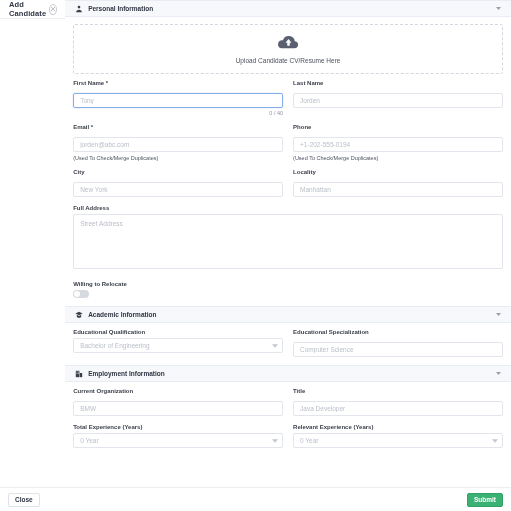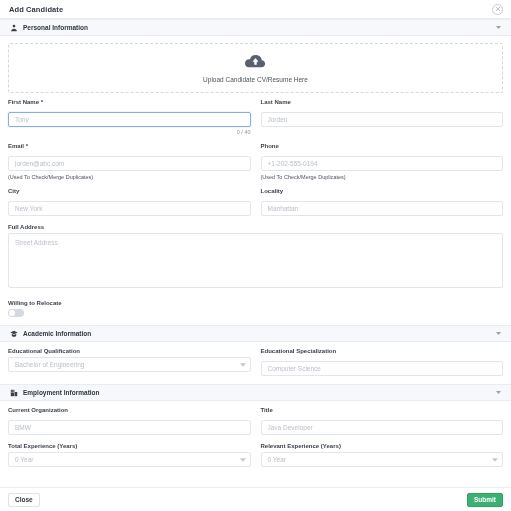--- a/index.html
+++ b/index.html
@@ -3,21 +3,21 @@
 <meta charset="utf-8">
 <style>
   * { box-sizing: border-box; margin: 0; padding: 0; }
   html, body {
     width: 511px; height: 511px;
     overflow: hidden;
     background: #ffffff;
     font-family: "Liberation Sans", sans-serif;
     color: #3a3f4a;
   }
-  .modal { width: 511px; height: 511px; position: relative; background:#fff; display:flex; flex-direction:column; }
+  .modal { width: 511px; height: 511px; position: relative; background:#fff; display:flex; flex-direction:row; }
 
   
   .modal-header {
     height: 19px; flex: 0 0 19px;
     display: flex; align-items: center; justify-content: space-between;
     padding: 0 8px 0 9px;
     border-bottom: 1px solid #eceef1;
     background: #fff;
   }
   .modal-title { font-size: 7.5px; font-weight: bold; color: #2f3542; letter-spacing: .1px; }

